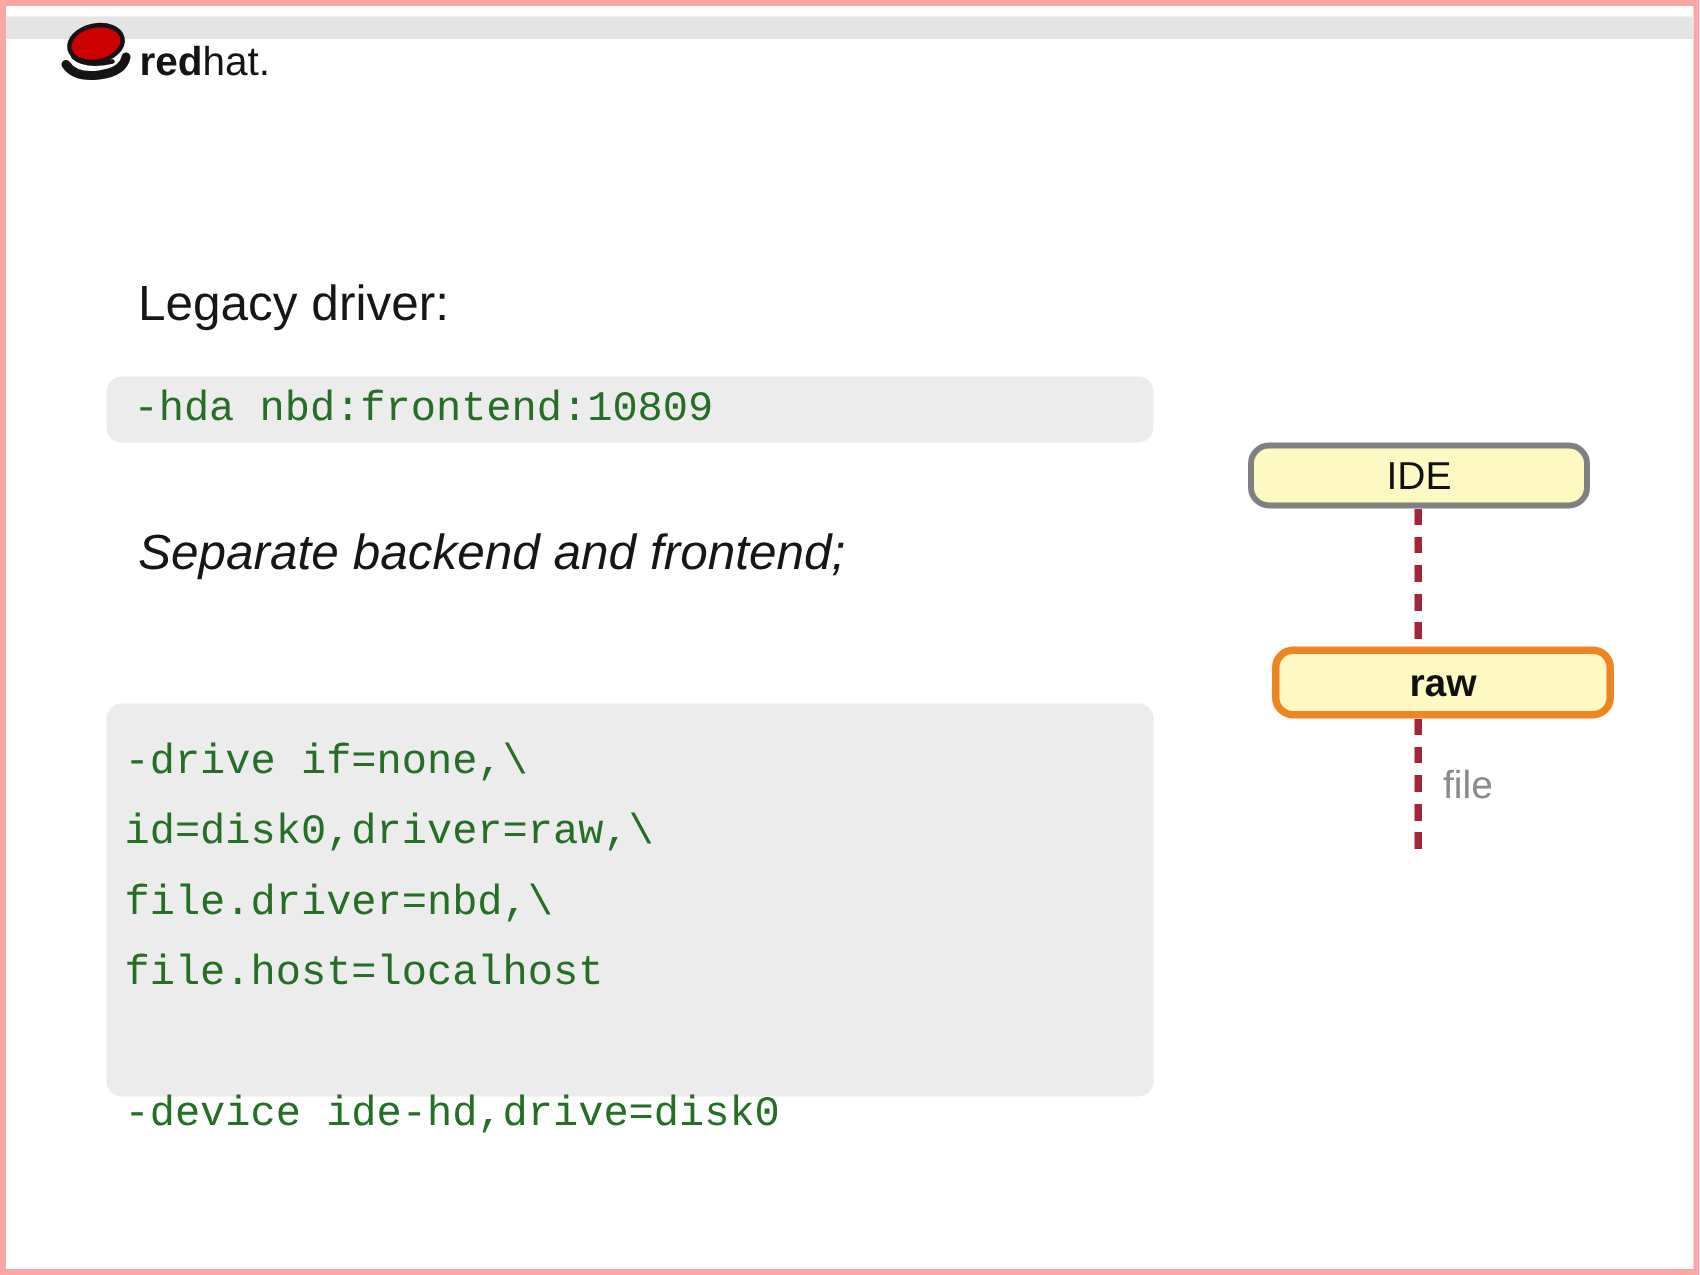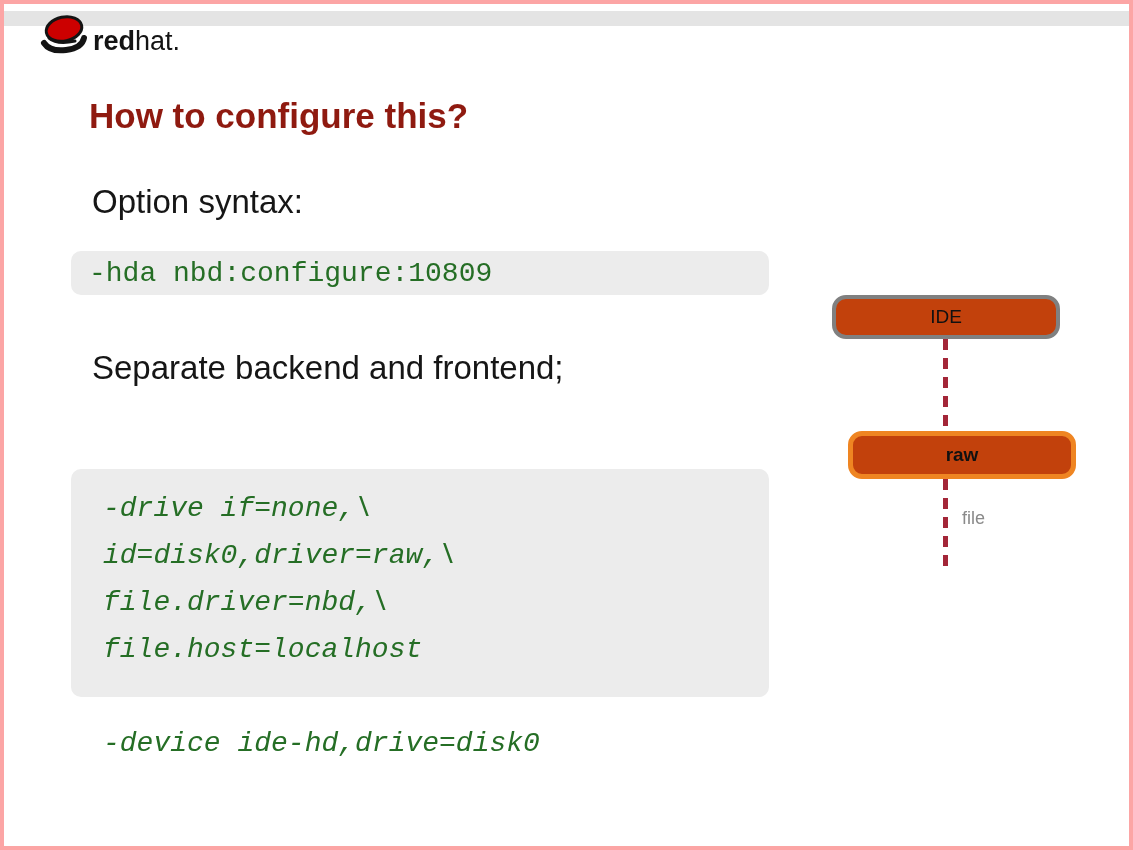--- a/index.html
+++ b/index.html
@@ -33,102 +33,100 @@
     position:absolute; left:85px; top:92px;
     font-size:35px; font-weight:bold;
     color:#8f1a10;
   }
   .para {
     position:absolute; left:88px;
     font-size:33px; font-weight:normal; color:#161616;
     line-height:56px;
   }
   .para-legacy { top:170px; }
-  .para-separate { top:336px; }
+  .para-separate { top:336px;font-style:italic; }
   .codeblock {
     position:absolute; left:67px;
     width:698px;
     background:#ececec;
     border-radius:10px;
     font-family:"Liberation Mono", monospace;
     color:#256e25;
     font-size:28px;
   }
   .codeblock-1 {
     top:247px; height:44px;
     display:flex; align-items:center;
     padding-left:18px;
   }
   .codeblock-2 {
-    top:465px; height:228px;
-    padding:16px 32px;
-    font-style:italic;
+    top:465px; height:262px;
+    padding:16px 12px;
   }
   .codeblock-2 pre {
     font-family:"Liberation Mono", monospace;
     font-size:28px;
     line-height:47px;
     white-space:pre;
     color:#256e25;
   }
   .diagram {
     position:absolute; left:828px; top:291px;
     width:230px; height:330px;
   }
   .node {
     position:absolute; left:0;
     width:228px;
-    background:#c2410c;
+    background:#fef9c3;
     border-radius:14px;
     display:flex; align-items:center; justify-content:center;
-    font-size:19px; color:#111111;
+    font-size:26px; color:#111111;
   }
   .node-ide { top:0; height:44px; border:4px solid #808080; font-weight:normal; }
   .node-raw { top:136px; height:48px; border:5px solid #ef8522; font-weight:bold;margin-left:16px; }
   .node-nbd { top:275px; height:50px; border:5px solid #ef8522; font-weight:bold; }
   .connector {
     position:absolute; left:111px;
     width:5px;
     background:repeating-linear-gradient(
       to bottom,
       #a32638 0px, #a32638 11px,
       transparent 11px, transparent 19px
     );
   }
   .connector-1 { top:44px; height:92px; }
   .connector-2 { top:184px; height:91px; }
   .edge-label {
     position:absolute; left:130px; top:213px;
-    font-size:18px; color:#8a8a8a;
+    font-size:26px; color:#8a8a8a;
   }
 </style>
 </head>
 <body>
 
 <div class="slide">
 
   <div class="top-band"></div>
 
   <div class="logo">
     <span>
       <svg width="52" height="44" viewBox="0 0 52 44">
         <path d="M7 31 Q13 40 29 38 Q45 36 47 26" fill="none" stroke="#141414" stroke-width="6" stroke-linecap="round"></path>
         <ellipse cx="27" cy="17" rx="18" ry="12" fill="#cc0000" stroke="#141414" stroke-width="3" transform="rotate(-12 27 17)"></ellipse>
         <path d="M12 26 Q20 33 38 29" fill="none" stroke="#141414" stroke-width="3" stroke-linecap="round"></path>
       </svg>
     </span>
     <span class="logo-text"><span class="red">red</span><span>hat.</span></span>
   </div>
 
-  <h1 class="slide-title">How to configure this?</h1>
 
-  <div class="para para-legacy">Option syntax:</div>
+  <div class="para para-legacy">Legacy driver:</div>
 
   <div class="codeblock codeblock-1">
-    <span>-hda nbd:configure:10809</span>
+    <span>-hda nbd:frontend:10809</span>
   </div>
 
   <div class="para para-separate">
     <div>Separate backend and frontend;</div>
   </div>
 
   <div class="codeblock codeblock-2">
     <pre>-drive if=none,\
 id=disk0,driver=raw,\
 file.driver=nbd,\

